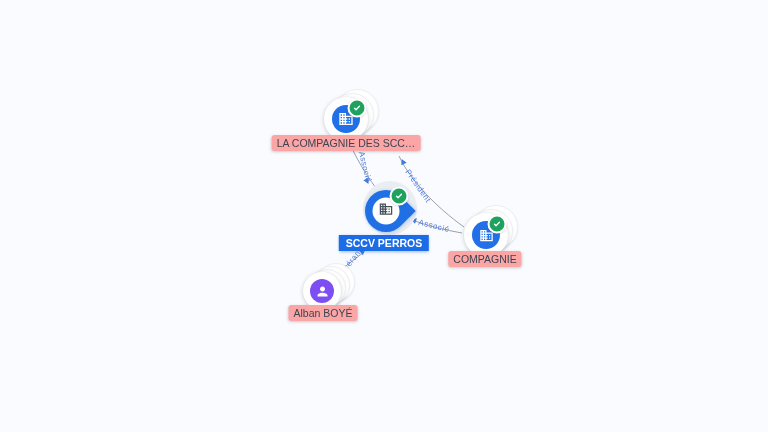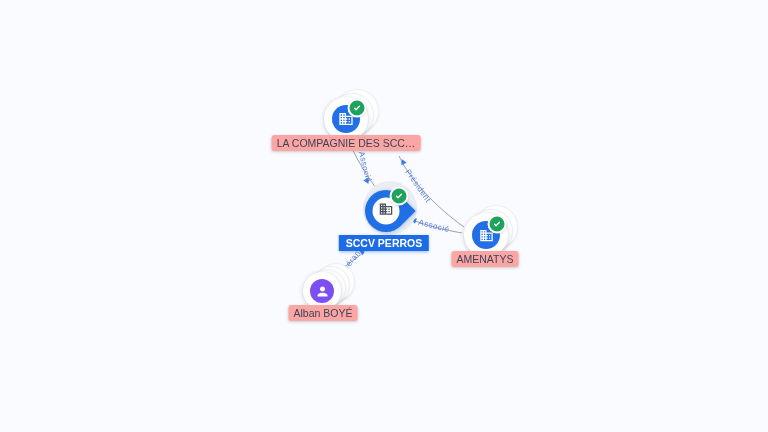--- a/index.html
+++ b/index.html
@@ -130,21 +130,21 @@
         <svg width="15" height="15" viewBox="0 0 24 24">
             <path fill="currentColor" d="M12 7V3H2v18h20V7H12zM6 19H4v-2h2v2zm0-4H4v-2h2v2zm0-4H4V9h2v2zm0-4H4V5h2v2zm4 12H8v-2h2v2zm0-4H8v-2h2v2zm0-4H8V9h2v2zm0-4H8V5h2v2zm10 12h-8v-2h2v-2h-2v-2h2v-2h-2V9h8v10zm-2-8h-2v2h2v-2zm0 4h-2v2h2v-2z"></path>
           </svg>
       </div>
     </div>
     <div class="badge" style="left:11px;top:-11px">
       <svg width="9" height="9" viewBox="0 0 24 24">
           <path fill="none" stroke="#fff" stroke-width="3.6" stroke-linecap="round" stroke-linejoin="round" d="M5.5 12.5l4 4 9-9"></path>
         </svg>
     </div>
-    <div class="pill" style="left:-1px;top:16px">AMENATYS</div>
+    <div class="pill" style="left:-1px;top:16px">COMPAGNIE</div>
   </div>
 
   <div class="node" style="left:322px;top:291px">
     <div class="stack p s3" style="left:14px;top:-9px"></div>
     <div class="stack p s2" style="left:9px;top:-6px"></div>
     <div class="stack p s1" style="left:5px;top:-3px"></div>
     <div class="disc person">
       <div class="disc-inner purple">
         <svg width="15" height="15" viewBox="0 0 24 24">
             <path fill="currentColor" d="M12 12c2.21 0 4-1.79 4-4s-1.79-4-4-4-4 1.79-4 4 1.79 4 4 4zm0 2c-2.67 0-8 1.34-8 4v2h16v-2c0-2.66-5.33-4-8-4z"></path>

